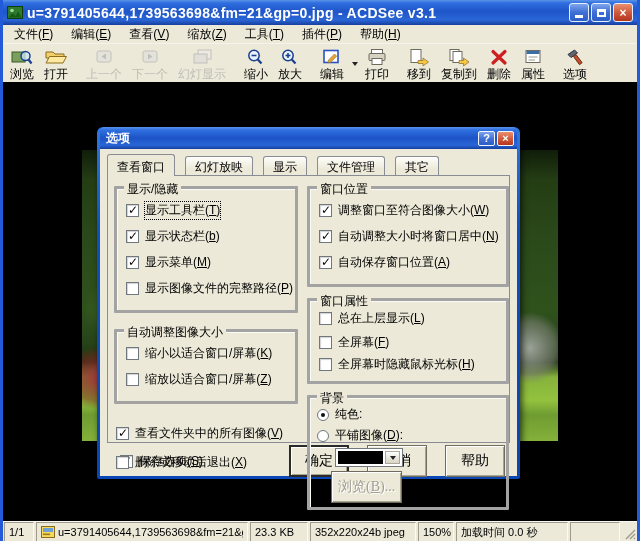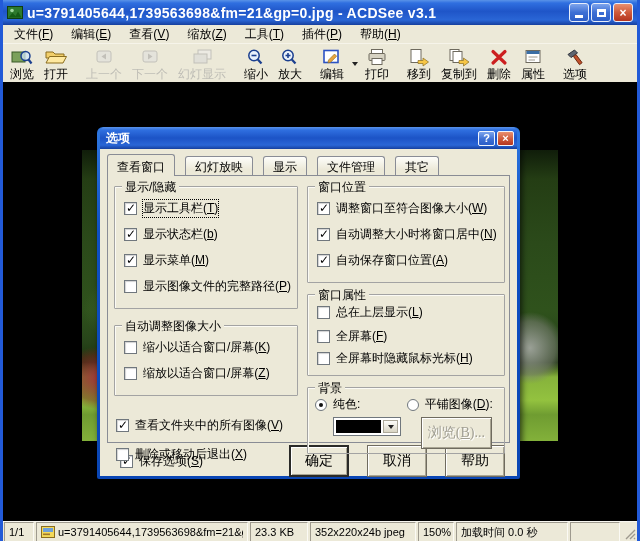--- a/index.html
+++ b/index.html
@@ -73,38 +73,38 @@
   .tab { border:1px solid #898c95; border-bottom:none; border-radius:3px 3px 0 0; height:19px;
     padding:2px 9px 0; margin-right:1px; background:linear-gradient(180deg,#fdfdfa,#ece9d8 70%);
     cursor:pointer; position:relative; z-index:1; white-space:nowrap; }
   .tab.active { height:22px; padding-top:4px; margin-bottom:-1px; background:#ece9d8; z-index:3; }
   .panel { border:1px solid #898c95; background:#ece9d8; margin:0 7px; height:268px;
     position:relative; z-index:2; padding:10px 6px 4px; display:flex; gap:9px; }
   .col-left  { width:184px; display:flex; flex-direction:column; }
   .col-right { width:203px; display:flex; flex-direction:column; }
 
   
-  .group { border:1px solid #a3a3a3; border-radius:1px; position:relative; padding:10px 7px 4px 7px;
+  .group { border:3px solid #a3a3a3; border-radius:1px; position:relative; padding:10px 7px 4px 7px;
     margin-bottom:11px; box-shadow:1px 1px 0 #fbfaf4 inset; }
   .group-title { position:absolute; top:-8px; left:7px; background:#ece9d8; padding:0 3px;
     white-space:nowrap; }
 
   
   .row { display:flex; align-items:center; gap:6px; margin:3px 0 9px 2px; cursor:default; white-space:nowrap; }
   .cb { width:13px; height:13px; flex:0 0 13px; background:#fff; border:1px solid #70777d;
     box-shadow:inset 1px 1px 1px rgba(0,0,0,.18); position:relative; }
   .cb.on::after { content:"✓"; position:absolute; left:1px; top:-2px; font-size:12px; font-weight:bold; }
   .radio { width:12px; height:12px; flex:0 0 12px; background:#fff; border:1px solid #70777d;
     border-radius:50%; position:relative; }
   .radio.on::after { content:""; position:absolute; left:3px; top:3px; width:4px; height:4px;
     border-radius:50%; background:#111; }
   .cbl.focused { outline:1px dotted #000; }
 
   
-  .bg-grid { display:grid; grid-template-columns:1fr 1fr; row-gap:4px; column-gap:2px; }
+  .bg-grid { display:grid; grid-template-columns:1fr; row-gap:4px; column-gap:2px; }
   .combo { display:inline-flex; width:68px; height:19px; border:1px solid #70777d; background:#fff;
     padding:2px; cursor:pointer; margin-left:18px; }
   .swatch { flex:1; }
   .combo-btn { width:15px; margin-left:2px; background:linear-gradient(180deg,#fdfdfa,#d9d5c4);
     border:1px solid #aca899; display:flex; align-items:center; justify-content:center; }
 
   
   .btn { height:32px; min-width:60px; background:#ece9d8; border:1px solid #6f6b5f;
     box-shadow:inset 1px 1px 0 #fff, inset -1px -1px 0 #a9a593; font-size:14px; cursor:pointer;
     font-family:Liberation Serif, serif; padding:0 6px; }

